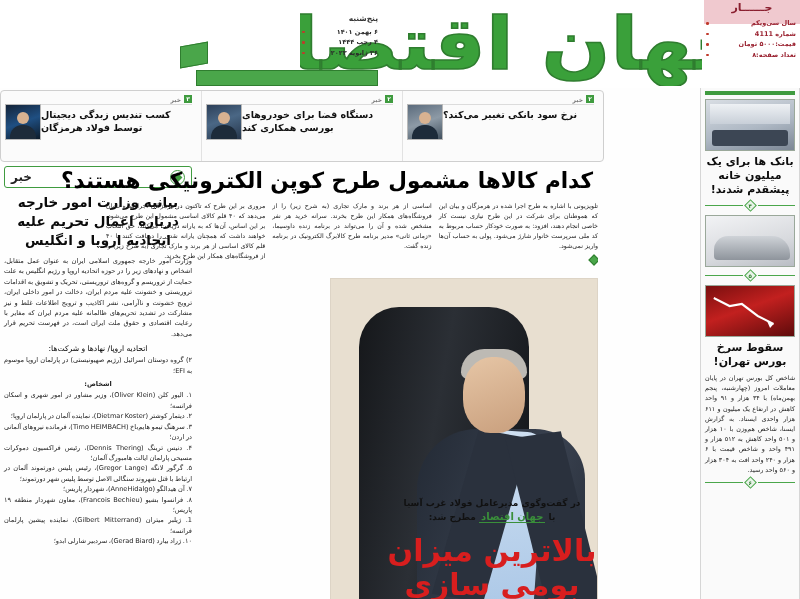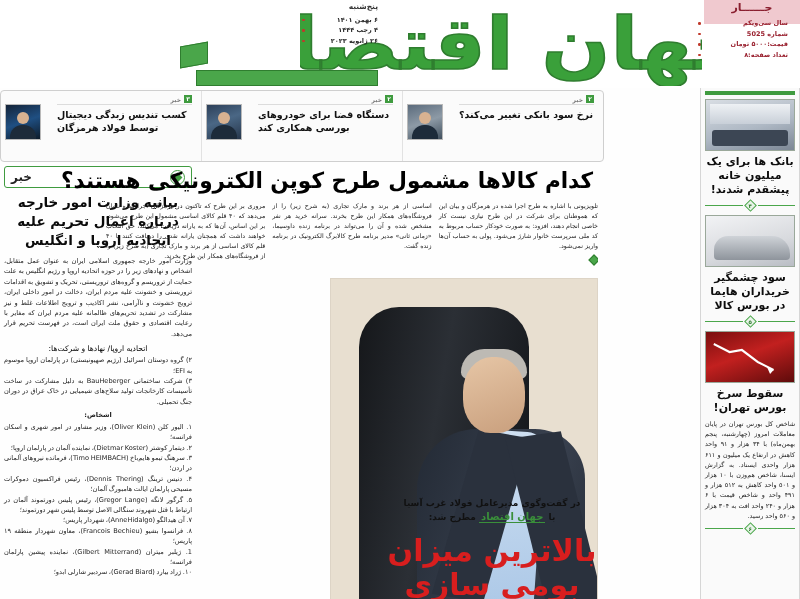--- a/index.html
+++ b/index.html
@@ -25,21 +25,21 @@
     position: absolute; top: 0; right: 0;
     width: 96px; height: 24px;
     background: #f0c9cf;
     color: #8a2030;
     font-size: 11px; font-weight: bold;
     text-align: center; line-height: 16px;
     letter-spacing: 1px;
     overflow: hidden;
   }
   .issue-meta {
-    position: absolute; top: 18px; right: 12px;
+    position: absolute; top: 18px; right: 4px;
     width: 92px;
     text-align: right;
     font-size: 6.5px; line-height: 10.5px;
     color: #9a2230; font-weight: bold;
   }
   .issue-meta div { position: relative; padding-left: 8px; }
   .issue-meta div::after {
     content: ""; position: absolute; left: 2px; top: 4px;
     width: 2.5px; height: 2.5px; border-radius: 50%;
     background: #c0392b;
@@ -53,21 +53,21 @@
   .logo-text {
     font-size: 72px; line-height: 76px;
     font-weight: bold;
     color: #3aa03a;
     -webkit-text-stroke: 1.5px #2f7d2f;
     white-space: nowrap;
     letter-spacing: -2px;
     transform: scaleX(1.12);
   }
   .date-block {
-    position: absolute; top: 2px; left: 300px;
+    position: absolute; top: 14px; left: 300px;
     width: 78px; text-align: right;
     font-size: 6.5px; line-height: 10.5px;
     color: #2b2b2b; font-weight: bold;
   }
   .date-block .dow { font-size: 7.5px; margin-bottom: 2px; color: #333; }
   .date-block .d { position: relative; padding-left: 8px; }
   .date-block .d::after {
     content: ""; position: absolute; left: 2px; top: 4px;
     width: 2.5px; height: 2.5px; border-radius: 50%;
     background: #c0392b;
@@ -93,21 +93,21 @@
     overflow: hidden;
   }
   .top-card {
     flex: 1 1 0; height: 100%;
     padding: 4px 5px 4px 4px;
     display: flex; flex-direction: row; align-items: flex-start;
     border-left: 1px solid #e2e2e2;
     min-width: 0;
   }
   .top-card:last-child { border-left: none; }
-  .tc-body { flex: 1 1 auto; min-width: 0; padding-right: 4px; padding-left: 16px; }
+  .tc-body { flex: 1 1 auto; min-width: 0; padding-right: 4px; }
   .tc-kicker {
     display: flex; flex-direction: row; align-items: center;
     justify-content: flex-start; gap: 3px;
     border-bottom: 1px solid #dcdcdc; padding-bottom: 1px; margin-bottom: 3px;
   }
   .tc-num {
     background: #3f9b3f; color: #fff;
     font-size: 6px; font-weight: bold;
     width: 8px; height: 8px; line-height: 8px; text-align: center;
   }
@@ -325,21 +325,21 @@
 </head>
 <body>
 
 <div id="page">
 
   <div class="masthead">
     <div class="brand-tag">جــــــار</div>
 
     <div class="issue-meta">
       <div>سال سی‌ویکم</div>
-      <div>شماره 5025</div>
+      <div>شماره 4111</div>
       <div>قیمت:۵۰۰۰ تومان</div>
       <div>تعداد صفحه:۸</div>
     </div>
 
     <div class="logo-wrap">
       <div class="logo-text">جهان اقتصاد</div>
     </div>
 
     <div class="date-block">
       <div class="dow">پنج‌شنبه</div>
@@ -395,21 +395,20 @@
           <i></i>
         </span>
       <span class="khabar-label">خبر</span>
     </div>
 
     <div class="lead-title">بیانیه وزارت امور خارجه درباره اعمال تحریم علیه اتحادیه اروپا و انگلیس</div>
     <div class="just-text">وزارت امور خارجه جمهوری اسلامی ایران به عنوان عمل متقابل، اشخاص و نهادهای زیر را در حوزه اتحادیه اروپا و رژیم انگلیس به علت حمایت از تروریسم و گروه‌های تروریستی، تحریک و تشویق به اقدامات تروریستی و خشونت علیه مردم ایران، دخالت در امور داخلی ایران، ترویج خشونت و ناآرامی، نشر اکاذیب و ترویج اطلاعات غلط و نیز مشارکت در تشدید تحریم‌های ظالمانه علیه مردم ایران که مغایر با رعایت اقتصادی و حقوق ملت ایران است، در فهرست تحریم قرار می‌دهد.</div>
 
     <div class="sub-head">اتحادیه اروپا/ نهادها و شرکت‌ها:</div>
     <div class="just-text">۲) گروه دوستان اسرائیل (رژیم صهیونیستی) در پارلمان اروپا موسوم به EFI؛</div>
-    <div class="just-text">۳) شرکت ساختمانی BauHeberger به دلیل مشارکت در ساخت تأسیسات کارخانجات تولید سلاح‌های شیمیایی در خاک عراق در دوران جنگ تحمیلی.</div>
 
     <div class="just-text" style="text-align:center;font-weight:bold;margin:3px 0 1px;">اشخاص:</div>
     <div class="just-text">۱. الیور کلن (Oliver Klein)، وزیر مشاور در امور شهری و اسکان فرانسه؛</div>
     <div class="just-text">۲. دیتمار کوشتر (Dietmar Koster)، نماینده آلمان در پارلمان اروپا؛</div>
     <div class="just-text">۳. سرهنگ تیمو هایم‌باخ (Timo HEIMBACH)، فرمانده نیروهای آلمانی در اردن؛</div>
     <div class="just-text">۴. دنیس ترینگ (Dennis Thering)، رئیس فراکسیون دموکرات مسیحی پارلمان ایالت هامبورگ آلمان؛</div>
     <div class="just-text">۵. گرگور لانگه (Gregor Lange)، رئیس پلیس دورتموند آلمان در ارتباط با قتل شهروند سنگالی الاصل توسط پلیس شهر دورتموند؛</div>
     <div class="just-text">۷. آن هیدالگو (AnneHidalgo)، شهردار پاریس؛</div>
     <div class="just-text">۸. فرانسوا بشیو (Francois Bechieu)، معاون شهردار منطقه ۱۹ پاریس؛</div>
     <div class="just-text">1. ژیلبر میتران (Gilbert Mitterrand)، نماینده پیشین پارلمان فرانسه؛</div>
@@ -463,21 +462,20 @@
         <span class="rule"></span>
         <span class="num">
             <span>۴</span>
           </span>
         <span class="rule"></span>
       </div>
     </div>
 
     <div class="rc-item">
       <div class="rc-thumb car"></div>
-      <div class="rc-title">سود چشمگیر خریداران هایما در بورس کالا</div>
       <div class="rc-sep">
         <span class="rule"></span>
         <span class="num">
             <span>۵</span>
           </span>
         <span class="rule"></span>
       </div>
     </div>
 
     <div class="rc-item">

